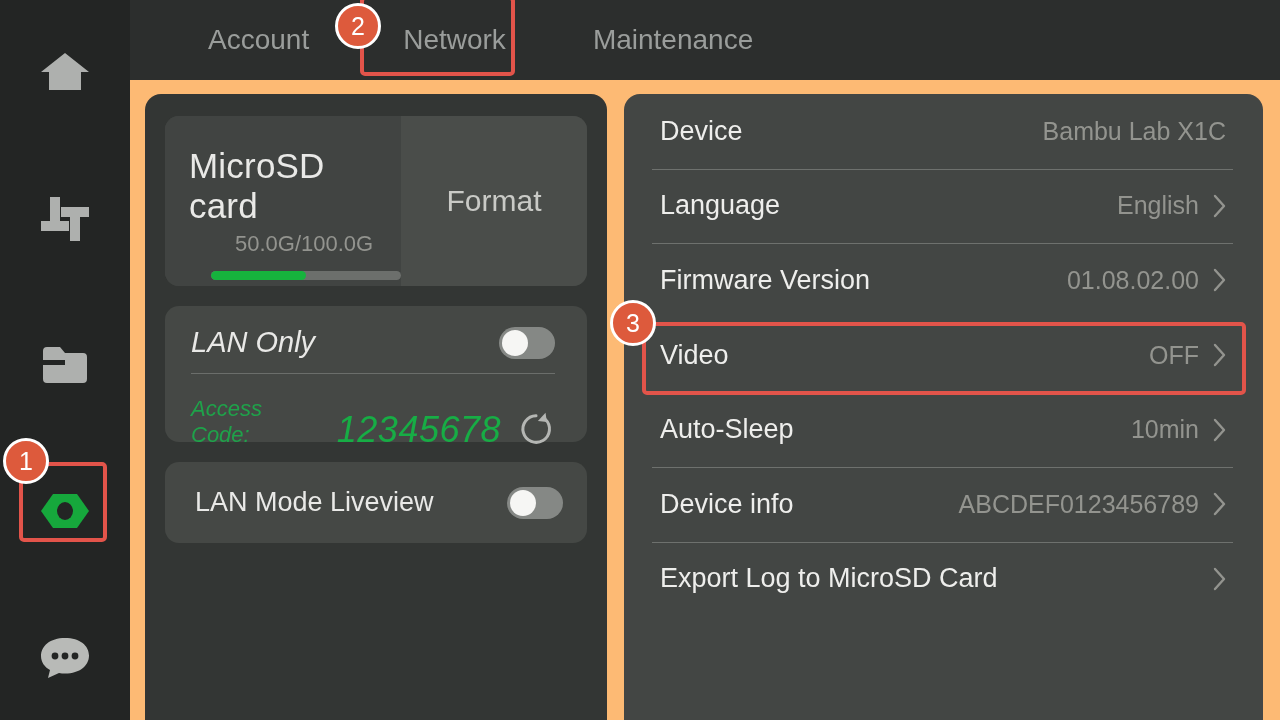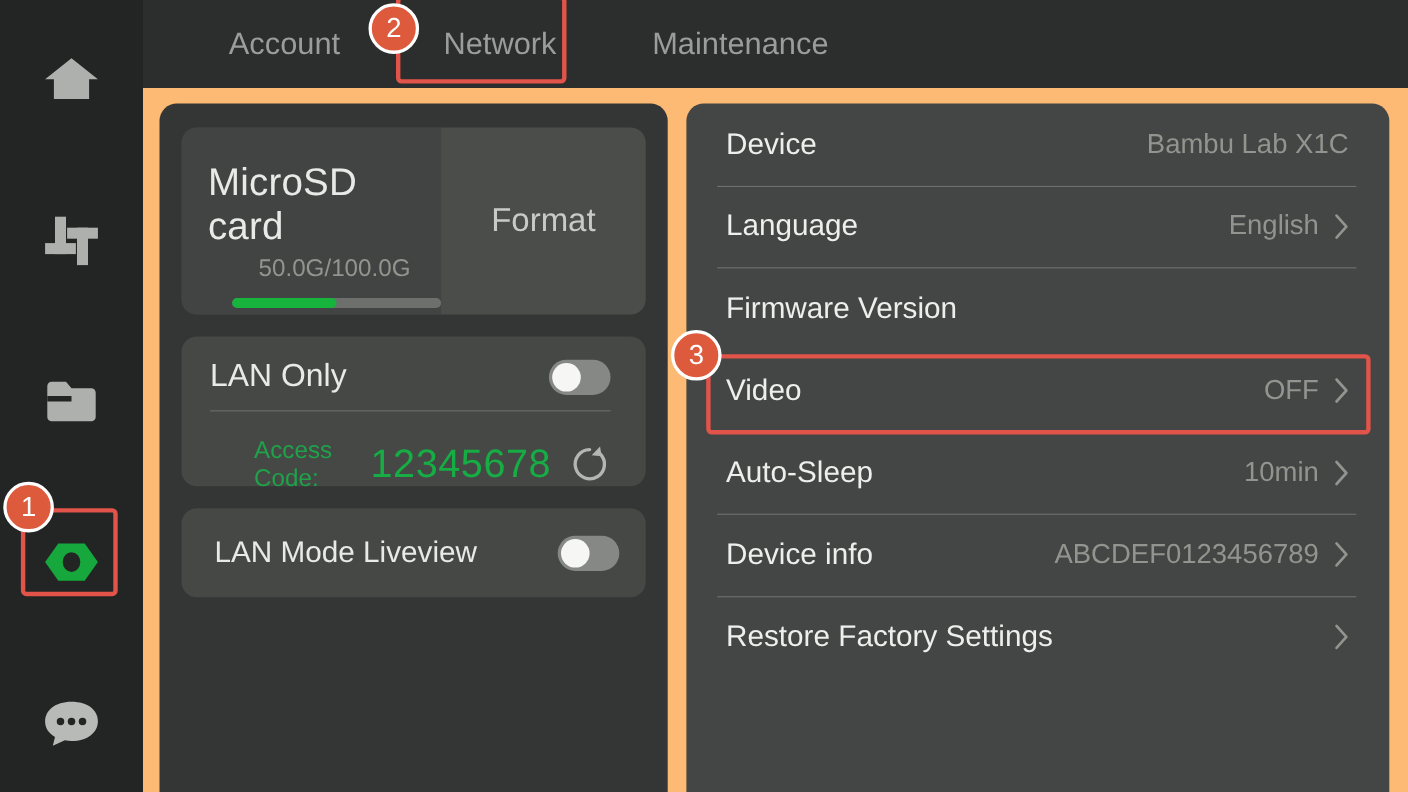--- a/index.html
+++ b/index.html
@@ -118,45 +118,44 @@
   }
   .sd-bar-fill { height:100%; background:#16b33d; border-radius:5px; }
   .sd-right {
     width:188px;
     background:#4a4d4a;
     display:flex; align-items:center; justify-content:center;
     font-size:30px; color:#c9cac6;
   }
 
   
-  .lan-card { padding:20px 32px 24px 26px; height:136px; }
+  .lan-card { padding:20px 32px 24px 26px; height:136px;font-style:italic; }
   .lan-row {
     display:flex; align-items:center; justify-content:space-between;
     padding-bottom:14px;
   }
   .lan-title { font-size:29px; color:#e9e9e7; }
   .toggle {
     width:56px; height:32px;
     background:#858885;
     border-radius:16px;
     position:relative;
     flex-shrink:0;
   }
   .toggle .knob {
     position:absolute; top:3px; left:3px;
     width:26px; height:26px;
     background:#f6f6f4;
     border-radius:50%;
   }
   .lan-divider { height:1px; background:#6b6e6b; margin:0 0 0 0; }
   .access-row {
-    display:flex; align-items:center;
+    display:flex; align-items:flex-end;
     margin-top:22px;
     gap:8px;
-    margin-left:40px;
   }
   .access-label { font-size:22px; color:#1fa24a; }
   .access-code { font-size:36px; color:#17ad45; letter-spacing:0.5px; margin-left:4px; line-height:1; }
   .refresh-ico { width:38px; height:38px; margin-left:8px; flex-shrink:0; }
 
   
   .liveview-card {
     height:81px;
     padding:0 24px 0 30px;
     display:flex; align-items:center; justify-content:space-between;gap:32px;
@@ -332,20 +331,26 @@
           <div class="set-right">
             <span class="set-value">English</span>
             <svg class="chev" viewBox="0 0 13 24">
                 <path d="M2 2 L11 12 L2 22" fill="none" stroke="#93948f" stroke-width="2.4" stroke-linecap="round" stroke-linejoin="round"></path>
               </svg>
           </div>
         </div>
 
         <div class="set-row">
           <span class="set-label">Firmware Version</span>
+          <div class="set-right">
+            <span class="set-value">01.08.02.00</span>
+            <svg class="chev" viewBox="0 0 13 24">
+                <path d="M2 2 L11 12 L2 22" fill="none" stroke="#93948f" stroke-width="2.4" stroke-linecap="round" stroke-linejoin="round"></path>
+              </svg>
+          </div>
         </div>
 
         <div class="set-row nodiv">
           <span class="set-label">Video</span>
           <div class="set-right">
             <span class="set-value">OFF</span>
             <svg class="chev" viewBox="0 0 13 24">
                 <path d="M2 2 L11 12 L2 22" fill="none" stroke="#93948f" stroke-width="2.4" stroke-linecap="round" stroke-linejoin="round"></path>
               </svg>
           </div>
@@ -364,29 +369,29 @@
         <div class="set-row">
           <span class="set-label">Device info</span>
           <div class="set-right">
             <span class="set-value">ABCDEF0123456789</span>
             <svg class="chev" viewBox="0 0 13 24">
                 <path d="M2 2 L11 12 L2 22" fill="none" stroke="#93948f" stroke-width="2.4" stroke-linecap="round" stroke-linejoin="round"></path>
               </svg>
           </div>
         </div>
 
-
         <div class="set-row">
-          <span class="set-label">Restore Factory Settings</span>
-          <div class="set-right">
-            <svg class="chev" viewBox="0 0 13 24">
-                <path d="M2 2 L11 12 L2 22" fill="none" stroke="#93948f" stroke-width="2.4" stroke-linecap="round" stroke-linejoin="round"></path>
-              </svg>
-          </div>
-        </div>
+          <span class="set-label">Export Log to MicroSD Card</span>
+          <div class="set-right">
+            <svg class="chev" viewBox="0 0 13 24">
+                <path d="M2 2 L11 12 L2 22" fill="none" stroke="#93948f" stroke-width="2.4" stroke-linecap="round" stroke-linejoin="round"></path>
+              </svg>
+          </div>
+        </div>
+
       </div>
     </div>
   </div>
 
   <div class="hl-box" style="left:19px; top:462px; width:88px; height:80px;"></div>
   <div class="marker" style="left:3px; top:438px;">
     <span>1</span>
   </div>
 
   <div class="hl-box" style="left:360px; top:-4px; width:155px; height:80px;"></div>

